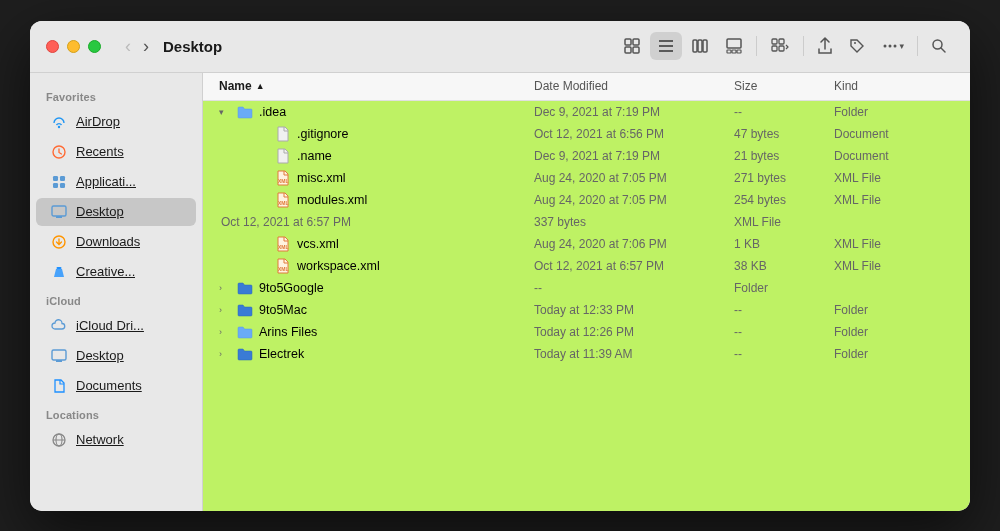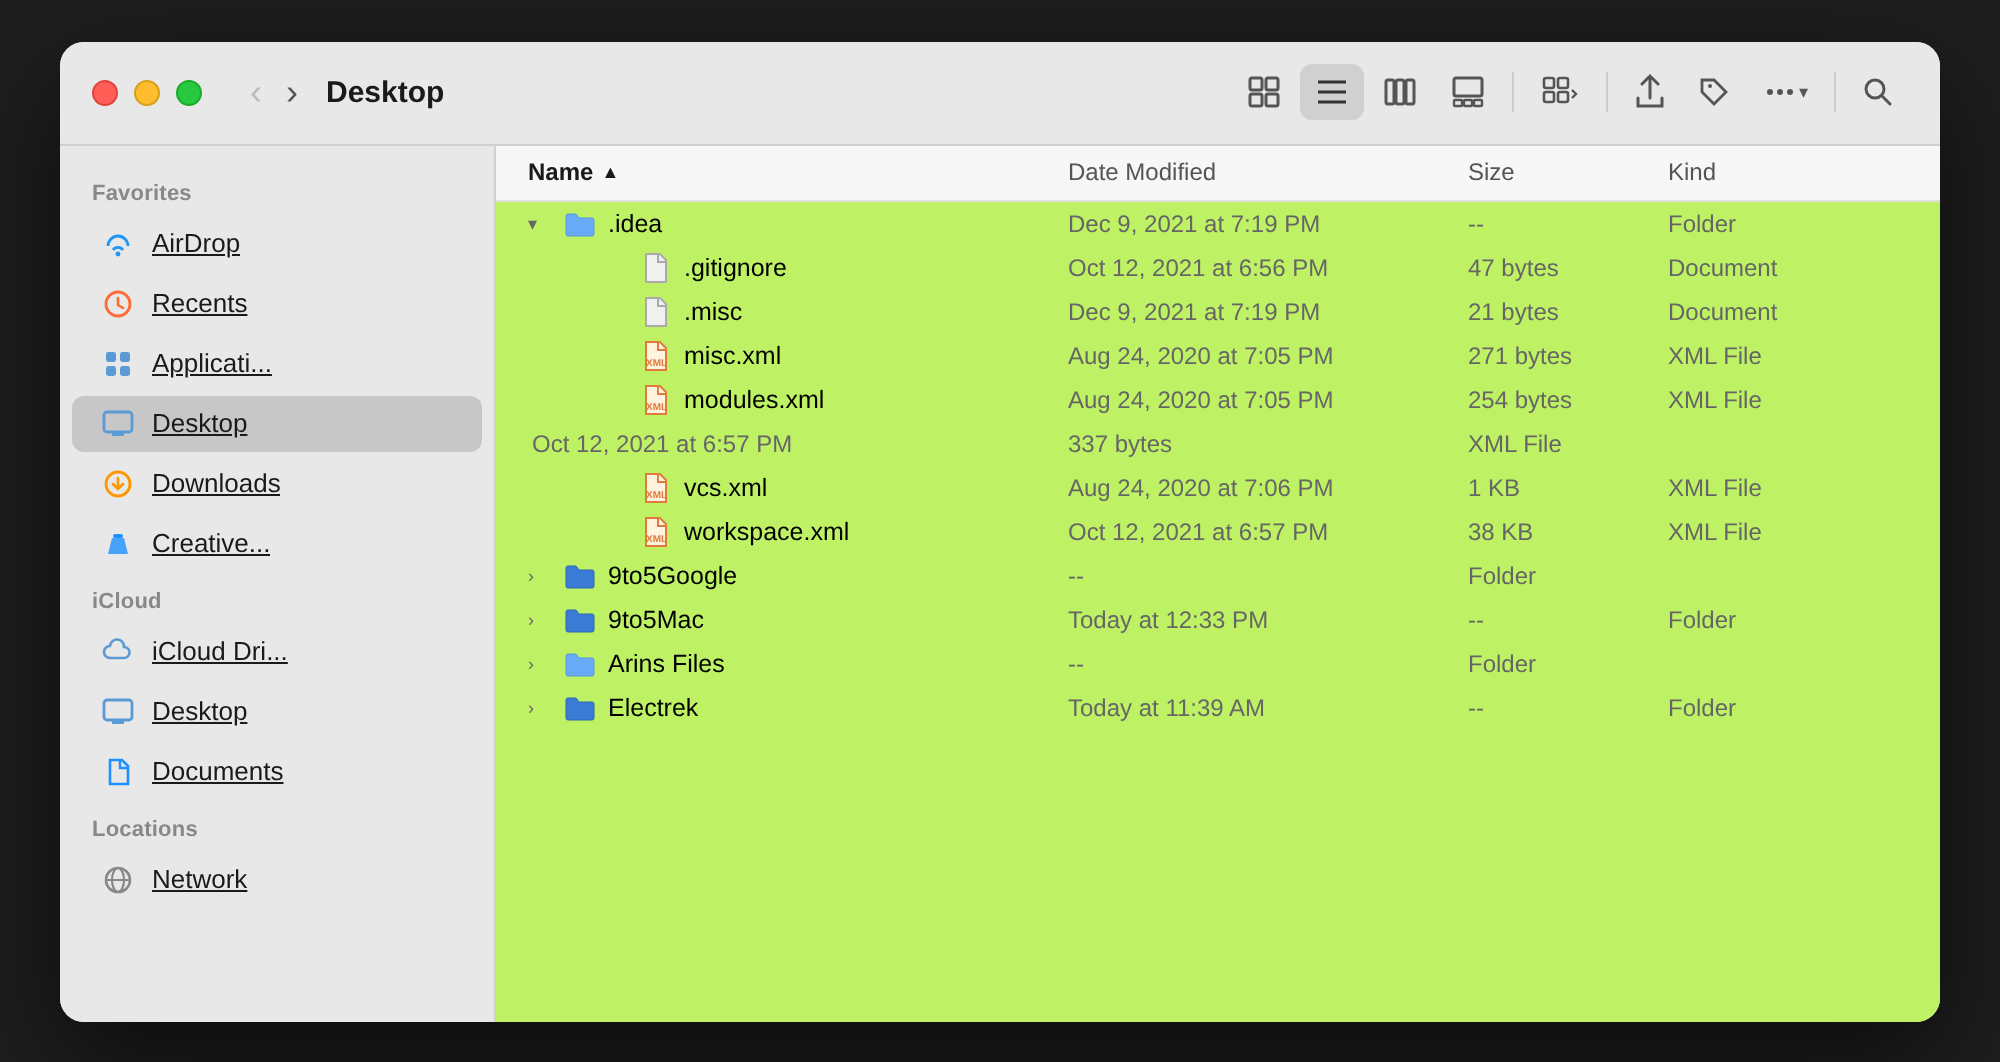--- a/index.html
+++ b/index.html
@@ -97,21 +97,21 @@
 
     
     .main {
       display: flex;
       flex: 1;
       overflow: hidden;
     }
 
     
     .sidebar {
-      width: 218px;
+      width: 173px;
       background: #e8e8e8;
       border-right: 1px solid #d0d0d0;
       padding: 10px 0;
       flex-shrink: 0;
       overflow-y: auto;
       display: flex;
       flex-direction: column;
     }
     .sidebar-section-label {
       font-size: 11px;
@@ -476,21 +476,21 @@
 
         <div class="file-row indent-1">
           <div class="file-name-cell" style="padding-left:36px">
             <span class="expand-arrow">&nbsp;</span>
             <span class="file-icon">
               <svg width="14" height="16" viewBox="0 0 14 16" fill="none">
                   <path d="M2 1h7l3 3v11H2V1z" fill="#f0f0f0" stroke="#aaa" stroke-width="1"></path>
                   <path d="M8 1v4h4" stroke="#aaa" stroke-width="1" fill="none"></path>
                 </svg>
             </span>
-            <span>.misc</span>
+            <span>.name</span>
           </div>
           <span class="file-meta">Dec 9, 2021 at 7:19 PM</span>
           <span class="file-meta">21 bytes</span>
           <span class="file-meta">Document</span>
         </div>
 
         <div class="file-row indent-1">
           <div class="file-name-cell" style="padding-left:36px">
             <span class="expand-arrow">&nbsp;</span>
             <span class="file-icon">
@@ -596,20 +596,21 @@
         <div class="file-row">
           <div class="file-name-cell">
             <span class="expand-arrow" style="color:#666;">›</span>
             <span class="file-icon">
               <svg width="16" height="14" viewBox="0 0 16 14" fill="none">
                   <path d="M1 3a1 1 0 0 1 1-1h4l1.5 2H14a1 1 0 0 1 1 1v7a1 1 0 0 1-1 1H2a1 1 0 0 1-1-1V3z" fill="#6aabf7" stroke="#5599e0" stroke-width="0.5"></path>
                 </svg>
             </span>
             <span>Arins Files</span>
           </div>
+          <span class="file-meta">Today at 12:26 PM</span>
           <span class="file-meta">--</span>
           <span class="file-meta">Folder</span>
         </div>
 
         <div class="file-row">
           <div class="file-name-cell">
             <span class="expand-arrow" style="color:#666;">›</span>
             <span class="file-icon">
               <svg width="16" height="14" viewBox="0 0 16 14" fill="none">
                   <path d="M1 3a1 1 0 0 1 1-1h4l1.5 2H14a1 1 0 0 1 1 1v7a1 1 0 0 1-1 1H2a1 1 0 0 1-1-1V3z" fill="#3a7bd5" stroke="#2a6ab5" stroke-width="0.5"></path>

